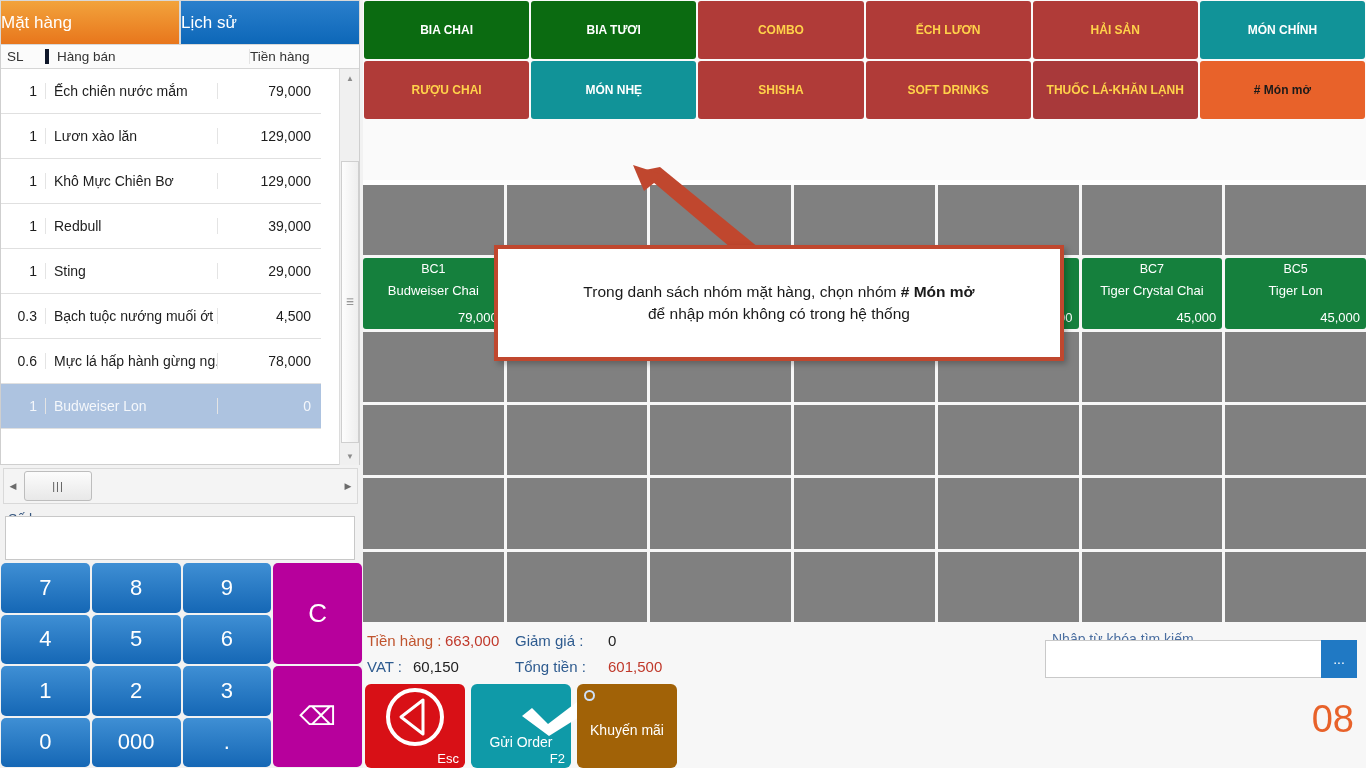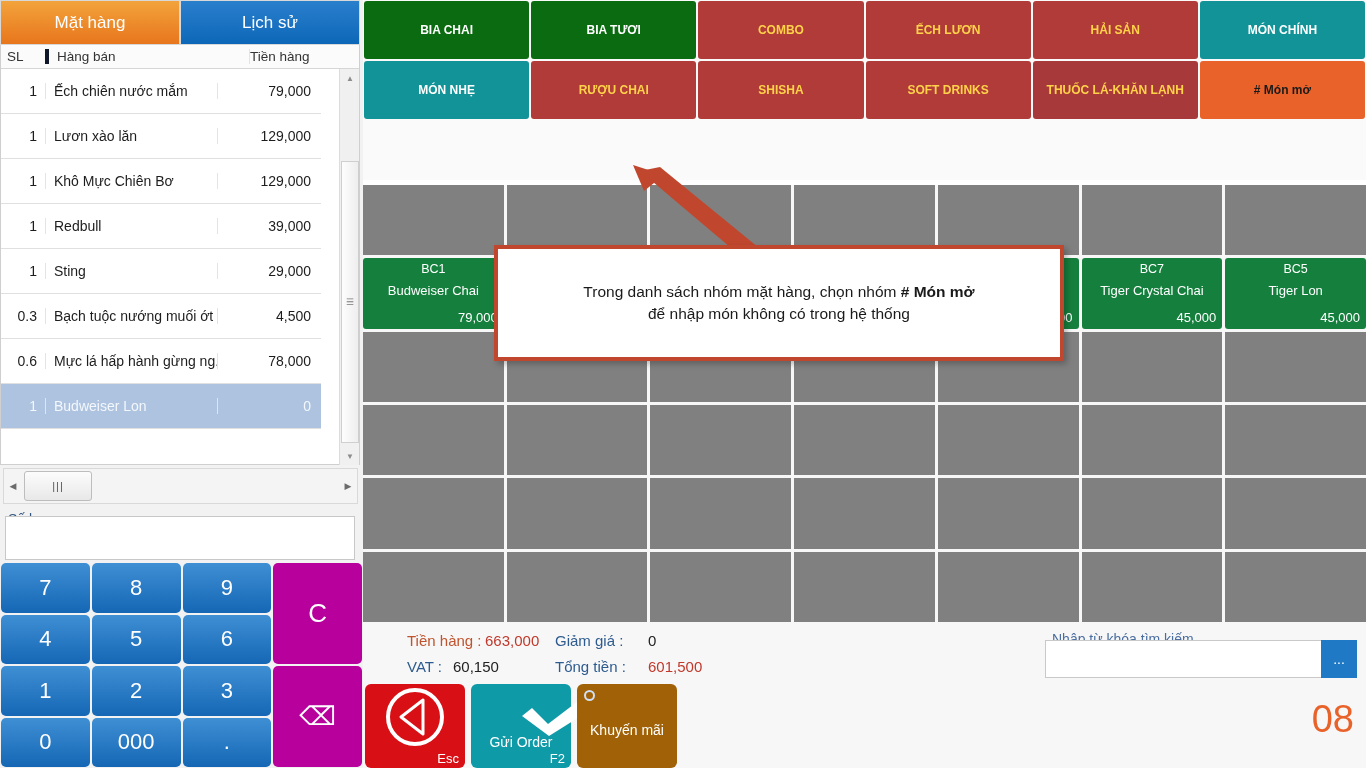--- a/index.html
+++ b/index.html
@@ -11,21 +11,21 @@
   }
   #app { position: relative; width: 1366px; height: 768px; }
 
   
   #left-panel {
     position: absolute; left: 0; top: 0; width: 363px; height: 768px;
     background: #f2f2f2;
   }
   .tabs { display: flex; height: 45px; width: 360px; }
   .tab {
-    flex: 1; display: flex; align-items: center; justify-content: center;
+    flex: 1; display: flex; align-items: center; 
     color: #ffffff; font-size: 17px; border: 1px solid #d8d8d8;
   }
   .tab.active { background: linear-gradient(to bottom,#f2a33c,#e8761c); }
   .tab.inactive { background: linear-gradient(to bottom,#2a7fcc,#0d67b8); }
 
   .order-table {
     position: absolute; left: 0; top: 45px; width: 360px; height: 420px;
     background: #ffffff; border: 1px solid #cfcfcf; border-top: none;
   }
   .oh-row {
@@ -158,21 +158,21 @@
     text-align: center; font-size: 15.5px; color: #1a1a1a; line-height: 1.45;
   }
   #callout .ct b { font-weight: bold; }
   #arrow { position: absolute; left: 630px; top: 165px; z-index: 29; }
 
   
   #footer {
     position: absolute; left: 363px; top: 622px; width: 1003px; height: 146px;
     background: #f7f7f7;
   }
-  .sum-line { position: absolute; font-size: 15px; white-space: nowrap; margin-left: 40px; }
+  .sum-line { position: absolute; font-size: 15px; white-space: nowrap; }
   .lbl-orange { color: #c0542e; }
   .lbl-blue { color: #2e5b8f; }
   .val-red { color: #c0392b; }
   .val-dark { color: #222; }
 
   .act-btns { position: absolute; left: 2px; top: 62px; display: flex; gap: 6px; }
   .abtn {
     width: 100px; height: 84px; border-radius: 6px; position: relative;
     color: #ffffff;
   }
@@ -317,22 +317,22 @@
       </div>
   </div>
 
   <div id="cats">
       <div class="cat" style="background: rgb(11, 107, 17); color: rgb(255, 255, 255);">BIA CHAI</div>
       <div class="cat" style="background: rgb(11, 107, 17); color: rgb(255, 255, 255);">BIA TƯƠI</div>
       <div class="cat" style="background: rgb(176, 59, 56); color: rgb(255, 210, 74);">COMBO</div>
       <div class="cat" style="background: rgb(176, 59, 56); color: rgb(255, 210, 74);">ẾCH LƯƠN</div>
       <div class="cat" style="background: rgb(176, 59, 56); color: rgb(255, 210, 74);">HẢI SẢN</div>
       <div class="cat" style="background: rgb(17, 147, 152); color: rgb(255, 255, 255);">MÓN CHÍNH</div>
+      <div class="cat" style="background: rgb(176, 59, 56); color: rgb(255, 210, 74);">RƯỢU CHAI</div>
       <div class="cat" style="background: rgb(17, 147, 152); color: rgb(255, 255, 255);">MÓN NHẸ</div>
-      <div class="cat" style="background: rgb(176, 59, 56); color: rgb(255, 210, 74);">RƯỢU CHAI</div>
       <div class="cat" style="background: rgb(176, 59, 56); color: rgb(255, 210, 74);">SHISHA</div>
       <div class="cat" style="background: rgb(176, 59, 56); color: rgb(255, 210, 74);">SOFT DRINKS</div>
       <div class="cat" style="background: rgb(168, 57, 58); color: rgb(255, 210, 74);">THUỐC LÁ-KHĂN LẠNH</div>
       <div class="cat" style="background: rgb(232, 98, 42); color: rgb(26, 26, 26);"># Món mở</div>
       <div class="cat empty"></div>
       <div class="cat empty"></div>
       <div class="cat empty"></div>
       <div class="cat empty"></div>
     </div>
 

